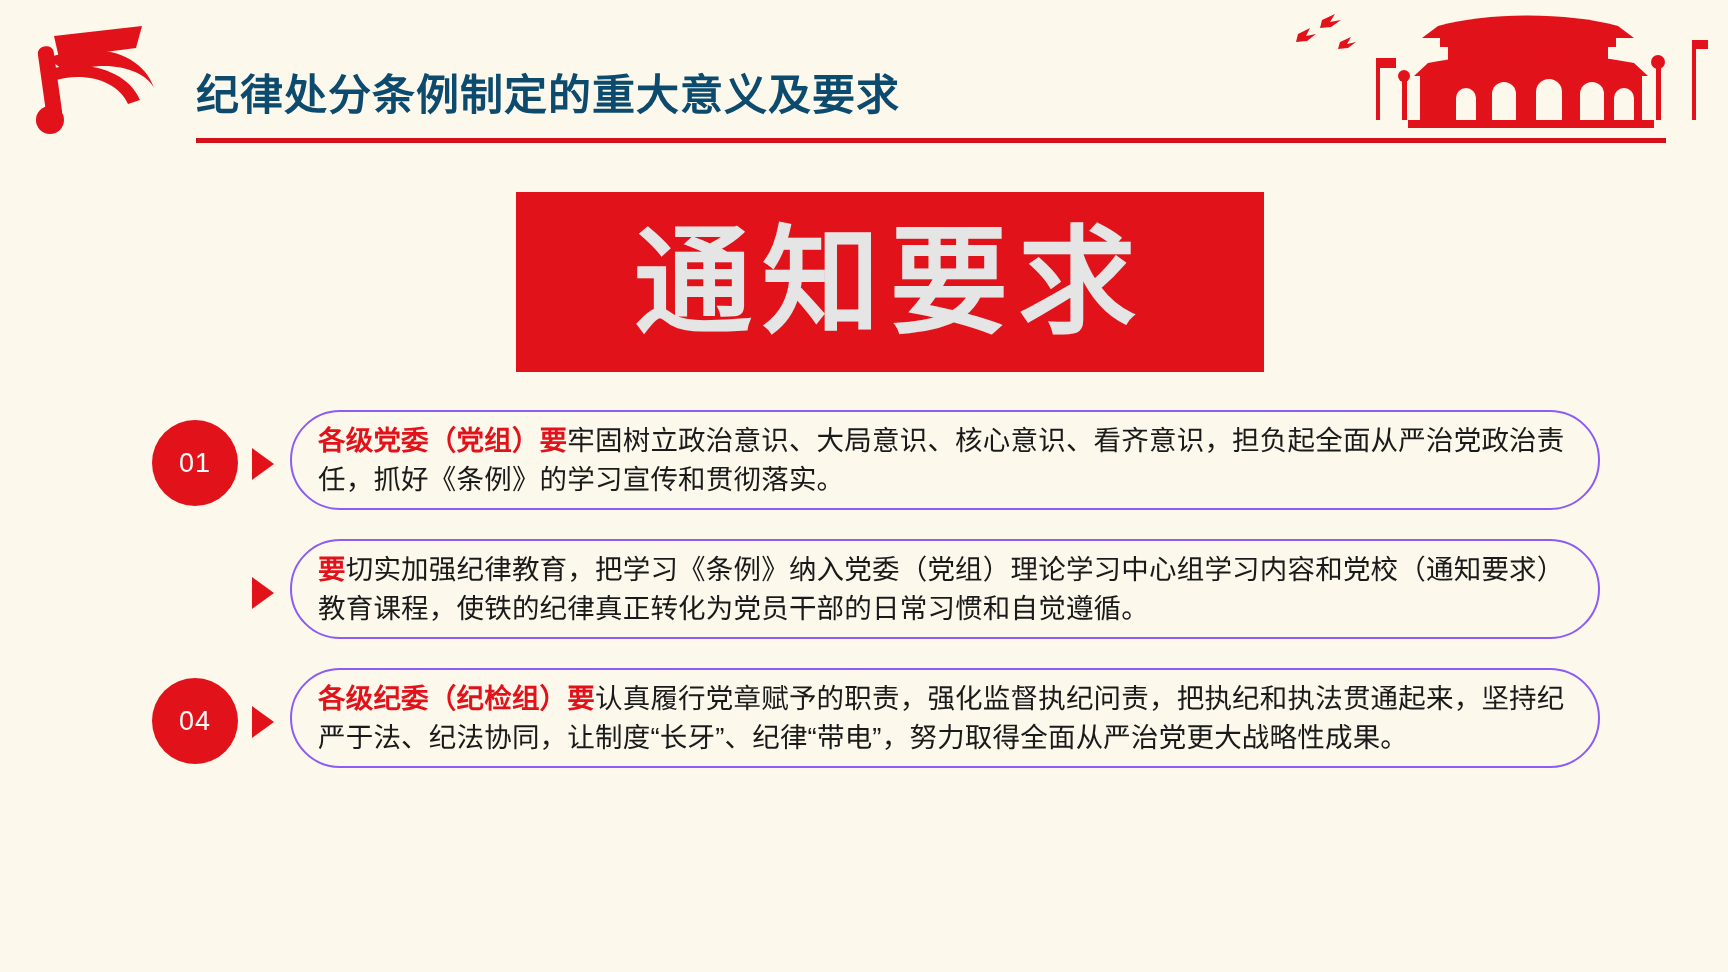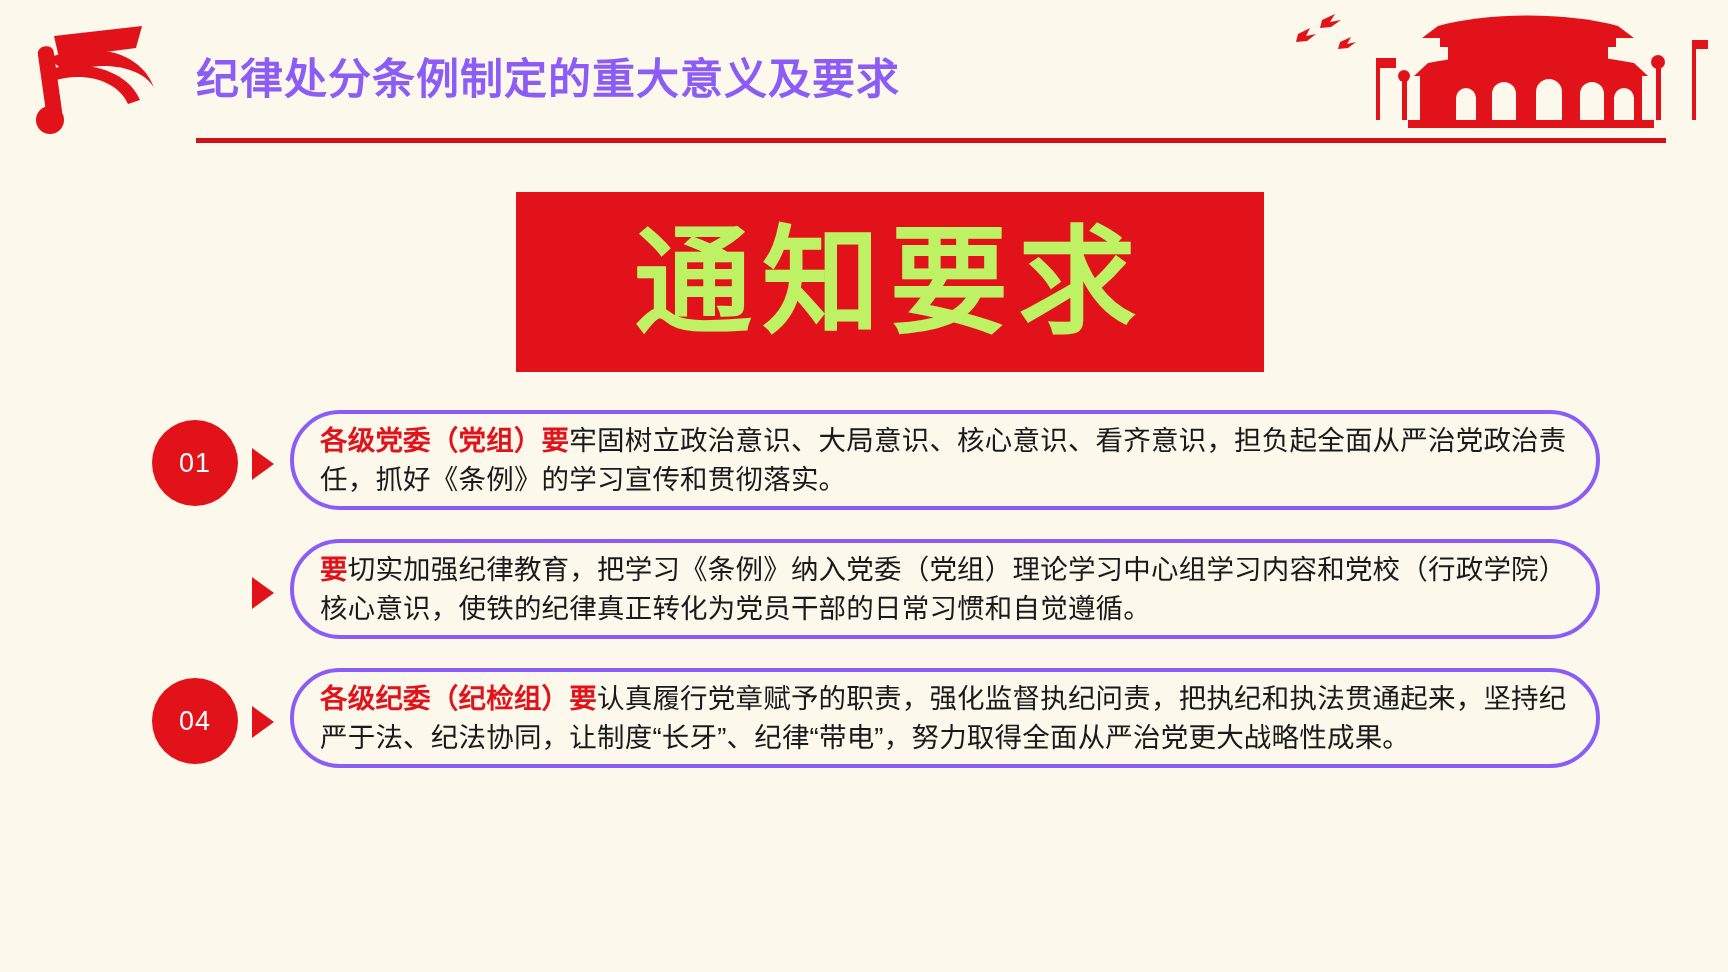--- a/index.html
+++ b/index.html
@@ -26,24 +26,24 @@
   .emblem {
     position: absolute;
     left: 24px;
     top: 18px;
     width: 150px;
     height: 120px;
   }
   .header-title {
     position: absolute;
     left: 196px;
-    top: 44px;
+    top: 60px;
     font-size: 43px;
     font-weight: bold;
-    color: #8b5cf6;
+    color: #0c4a6e;
     letter-spacing: 1px;
     white-space: nowrap;
   }
   .header-rule {
     position: absolute;
     left: 196px;
     top: 138px;
     width: 1470px;
     height: 5px;
     background: #d4111b;
@@ -62,21 +62,21 @@
     left: 516px;
     top: 192px;
     width: 748px;
     height: 180px;
     background: #e2121a;
     display: flex;
     align-items: center;
     justify-content: center;
   }
   .banner-text {
-    color: #bef264;
+    color: #e5e5e5;
     font-size: 118px;
     font-weight: bold;
     letter-spacing: 10px;
     line-height: 1;
     white-space: nowrap;
     text-align: right;
   }
 
   
   .items {
@@ -115,21 +115,21 @@
     border-top: 16px solid transparent;
     border-bottom: 16px solid transparent;
     border-left: 22px solid #e2121a;
   }
   .bubble {
     position: absolute;
     left: 290px;
     top: 0;
     width: 1310px;
     height: 100px;
-    border: 4px solid #8b5cf6;
+    border: 2px solid #8b5cf6;
     border-radius: 50px;
     box-sizing: border-box;
     display: flex;
     align-items: center;
     padding: 0 26px;
   }
   .bubble p {
     margin: 0;
     font-size: 27.5px;
     line-height: 1.42;
@@ -211,21 +211,21 @@
     <div class="num-circle">01</div>
     <div class="arrow"></div>
     <div class="bubble">
       <p><span class="hl">各级党委（党组）要</span><span>牢固树立政治意识、大局意识、核心意识、看齐意识，担负起全面从严治党政治责任，抓好《条例》的学习宣传和贯彻落实。</span></p>
     </div>
   </div>
 
   <div class="item">
     <div class="arrow"></div>
     <div class="bubble">
-      <p><span class="hl">要</span><span>切实加强纪律教育，把学习《条例》纳入党委（党组）理论学习中心组学习内容和党校（行政学院）核心意识，使铁的纪律真正转化为党员干部的日常习惯和自觉遵循。</span></p>
+      <p><span class="hl">要</span><span>切实加强纪律教育，把学习《条例》纳入党委（党组）理论学习中心组学习内容和党校（通知要求）教育课程，使铁的纪律真正转化为党员干部的日常习惯和自觉遵循。</span></p>
     </div>
   </div>
 
 
   <div class="item">
     <div class="num-circle">04</div>
     <div class="arrow"></div>
     <div class="bubble">
       <p><span class="hl">各级纪委（纪检组）要</span><span>认真履行党章赋予的职责，强化监督执纪问责，把执纪和执法贯通起来，坚持纪严于法、纪法协同，让制度“长牙”、纪律“带电”，努力取得全面从严治党更大战略性成果。</span></p>
     </div>

